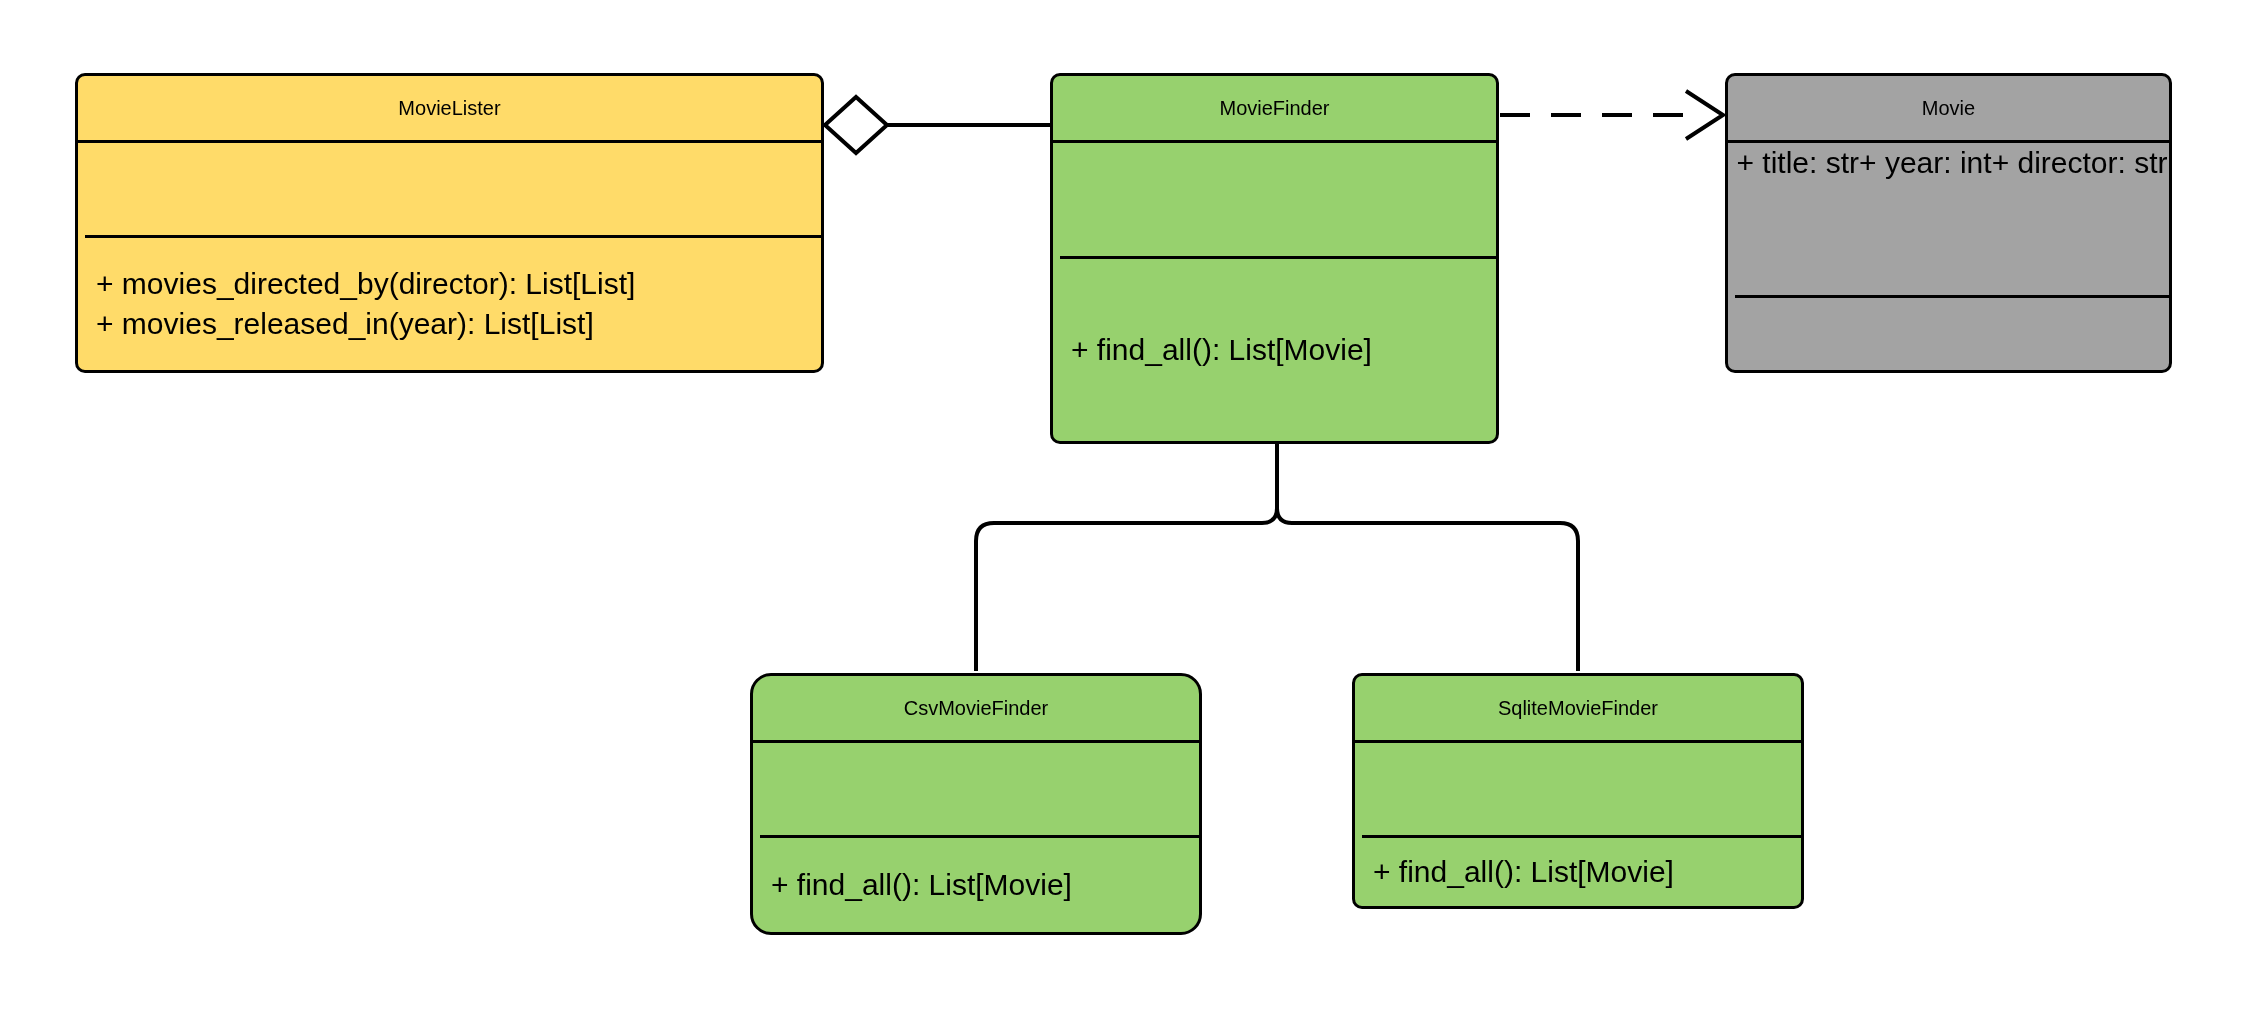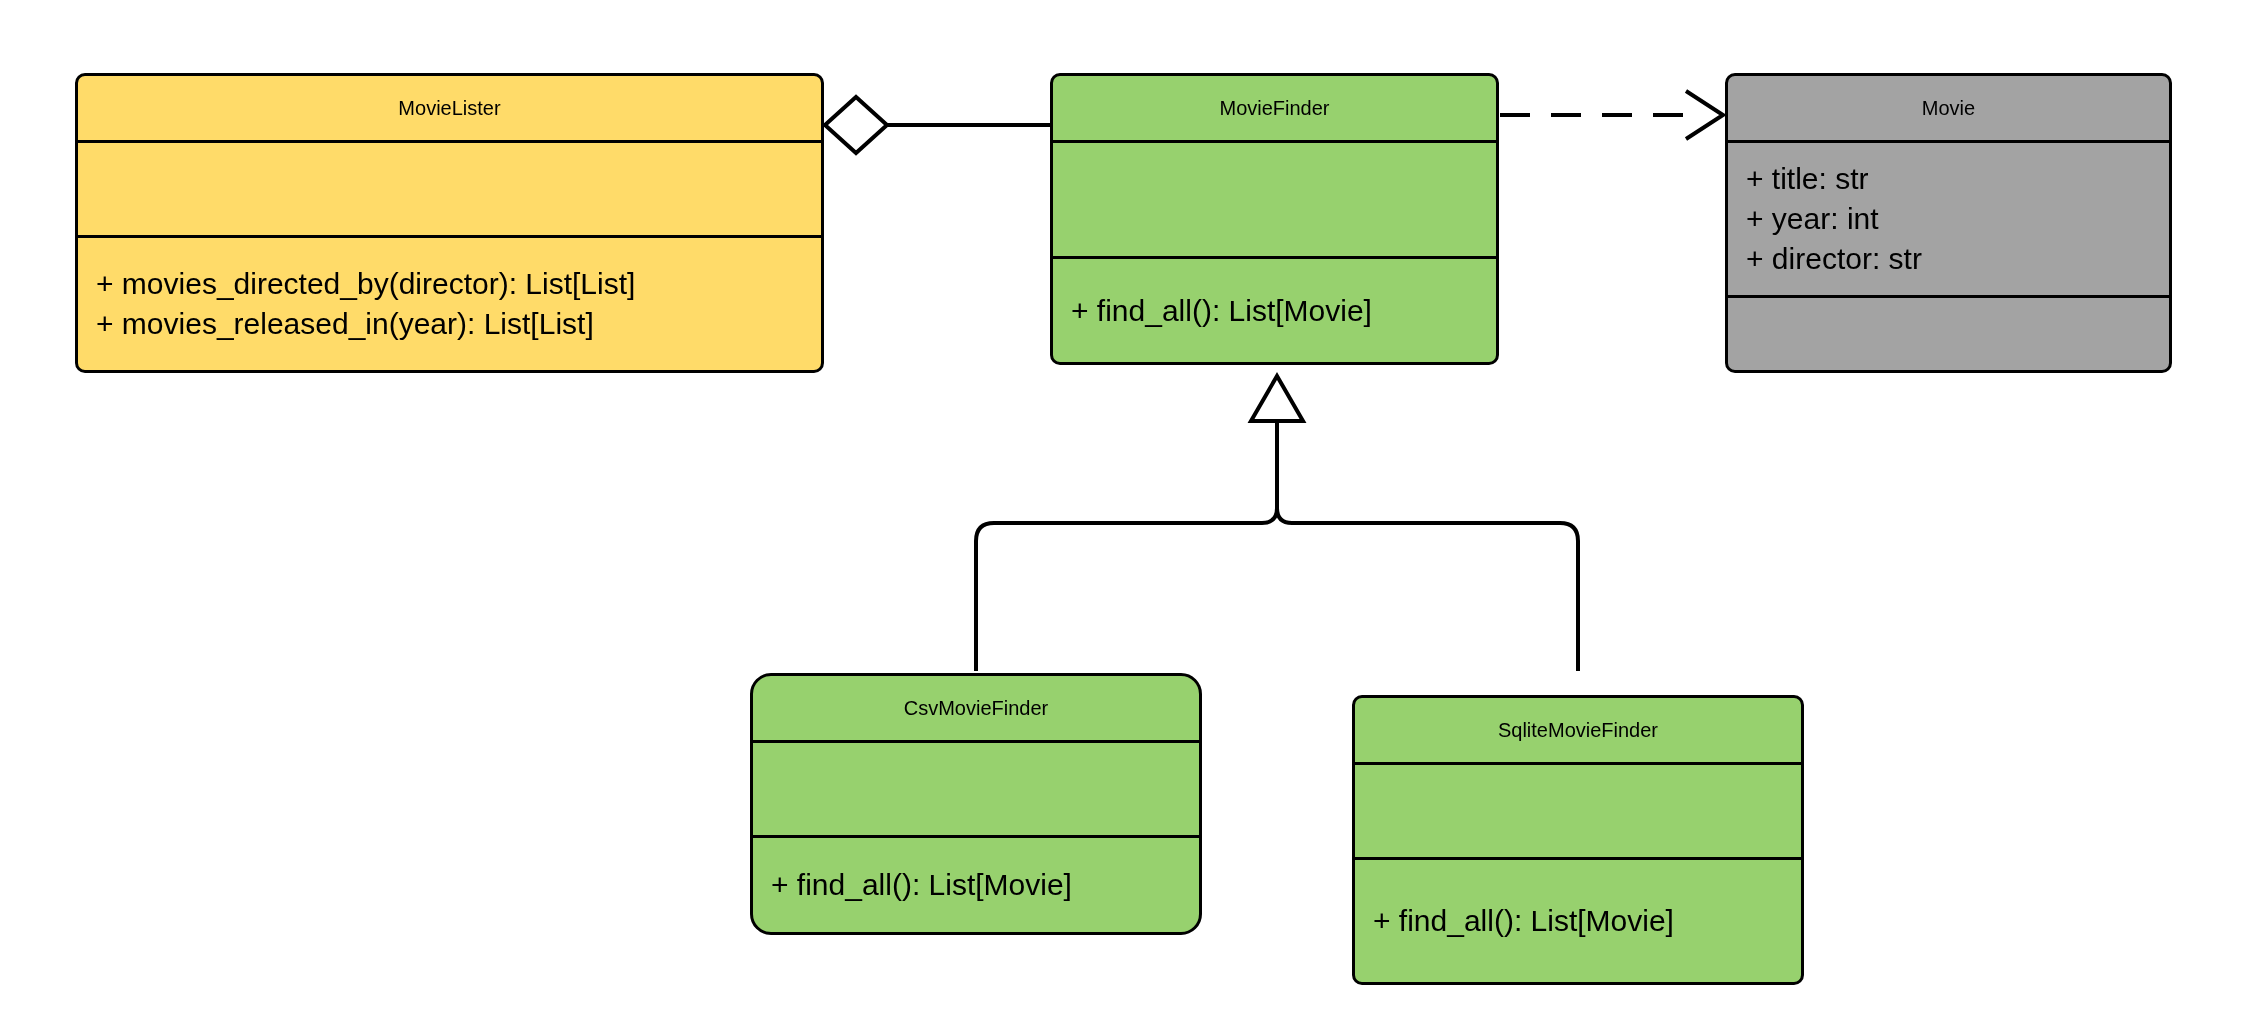--- a/index.html
+++ b/index.html
@@ -37,43 +37,43 @@
     display: flex;
     align-items: center;
     justify-content: center;
     font-size: 20px;
     white-space: nowrap;
   }
   .c-attrs {
     box-sizing: border-box;
     border-bottom: 3.5px solid #000000;
     display: flex;
-    flex-direction: column;
     justify-content: center;
     padding: 0 18px;
+    margin-left: 7px;
   }
   .attrs-95  { flex: 0 0 95px; }
   .attrs-116 { flex: 0 0 116px; }
   .attrs-155 { flex: 0 0 155px; }
   .c-methods {
     box-sizing: border-box;
     flex: 1 1 auto;
     display: flex;
     flex-direction: column;
     justify-content: center;
     padding: 0 18px;
   }
   .row { line-height: 40px; white-space: nowrap; }
 
   
   #cls-movielister       { left: 75px;   top: 73px;  width: 749px; height: 300px; }
-  #cls-moviefinder       { left: 1050px; top: 73px;  width: 449px; height: 292px; }
+  #cls-moviefinder       { left: 1050px; top: 73px;  width: 449px; height: 371px; }
   #cls-movie             { left: 1725px; top: 73px;  width: 447px; height: 300px; }
   #cls-csvmoviefinder    { left: 750px;  top: 673px; width: 452px; height: 262px; border-radius: 21px; }
-  #cls-sqlitemoviefinder { left: 1352px; top: 695px; width: 452px; height: 290px; }
+  #cls-sqlitemoviefinder { left: 1352px; top: 673px; width: 452px; height: 236px; }
 
   svg .edge { stroke: #000000; stroke-width: 4; fill: none; }
   svg .marker-hollow { stroke: #000000; stroke-width: 4; fill: #ffffff; }
 </style>
 </head>
 <body>
 
 <div id="canvas">
 
   <svg id="connectors" viewBox="0 0 2250 1011" xmlns="http://www.w3.org/2000/svg">

